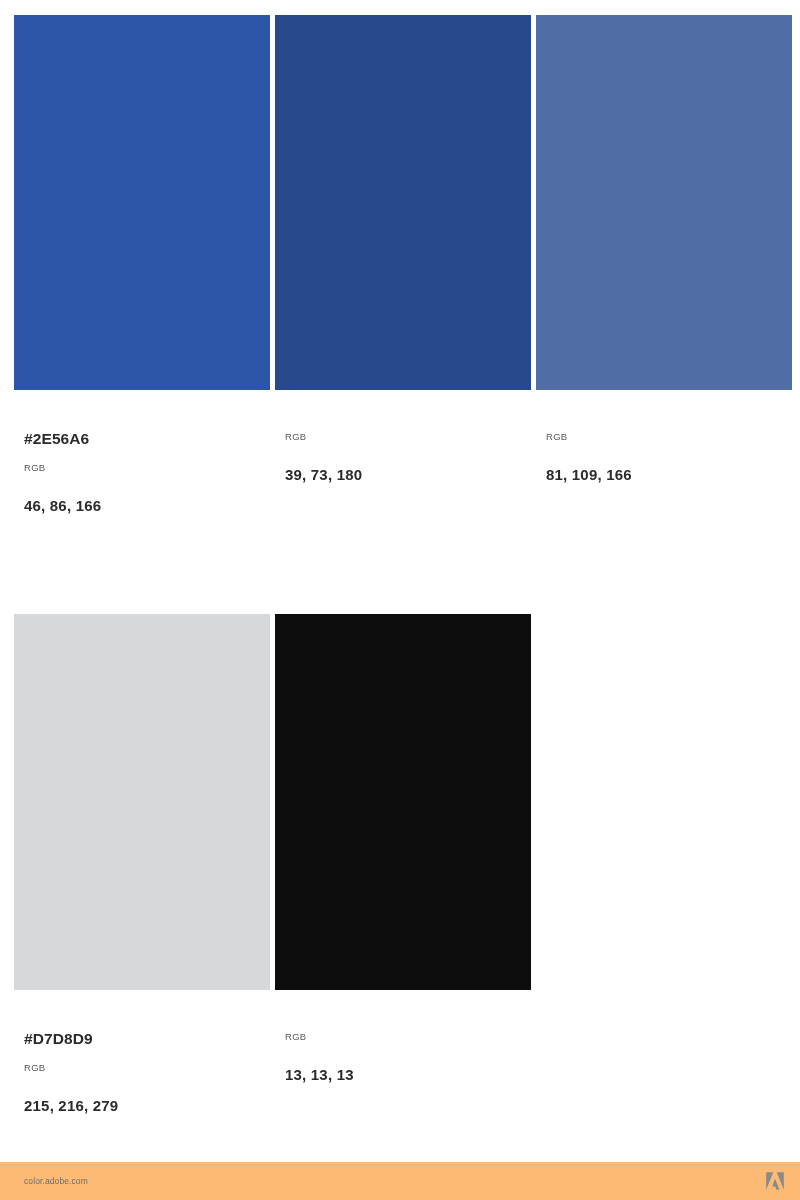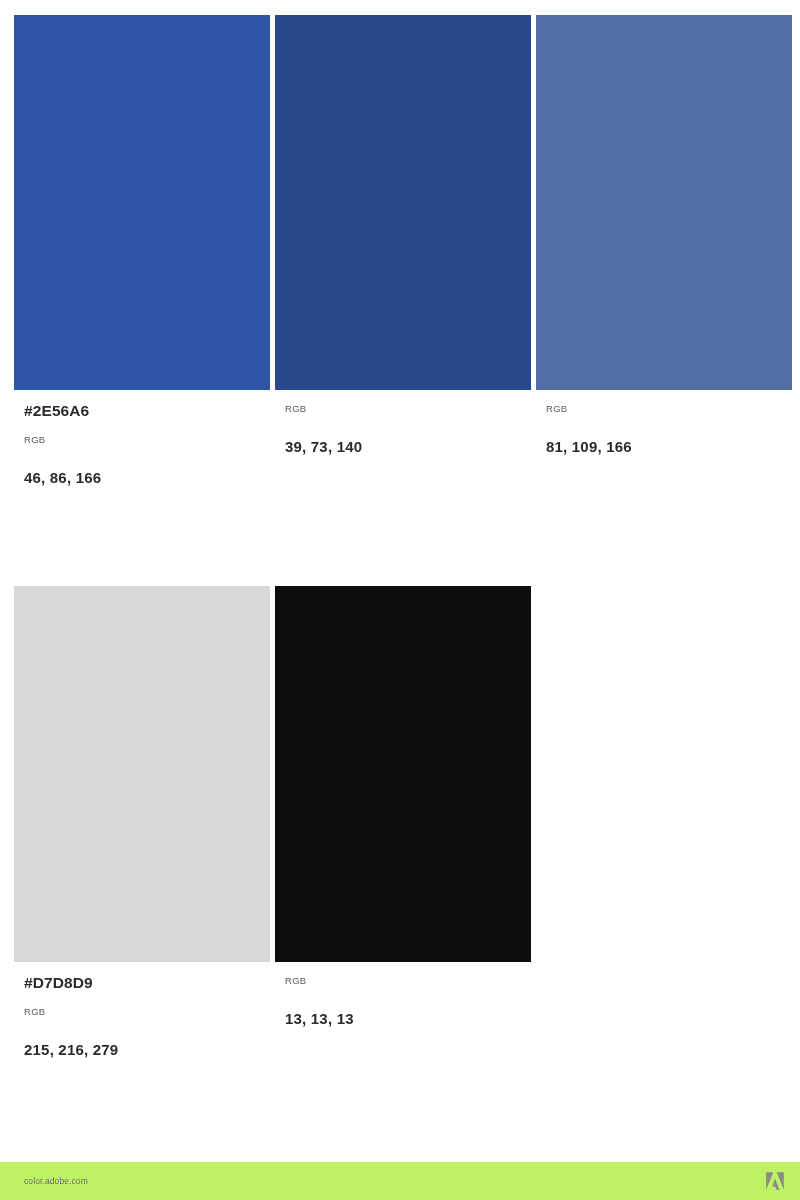--- a/index.html
+++ b/index.html
@@ -44,21 +44,21 @@
     display: block;
     width: 100%;
     height: 375px;
   }
 
   .swatch-chip.row2 {
     height: 376px;
   }
 
   .swatch-meta {
-    padding-top: 12px;
+    padding-top: 40px;
   }
 
   .swatch-hex {
     font-size: 15.5px;
     font-weight: bold;
     color: #2b2b2b;
     letter-spacing: 0.1px;
     line-height: 18px;
     margin: 0 0 13px 10px;
   }
@@ -130,21 +130,21 @@
           <span class="rgb-value">46, 86, 166</span>
         </div>
       </div>
     </div>
 
     <div class="swatch-cell">
       <span class="swatch-chip" style="background: rgb(39, 73, 140);"></span>
       <div class="swatch-meta">
         <div class="swatch-rgb-line">
           <span class="rgb-label">RGB</span>
-          <span class="rgb-value">39, 73, 140</span>
+          <span class="rgb-value">39, 73, 180</span>
         </div>
       </div>
     </div>
 
     <div class="swatch-cell">
       <span class="swatch-chip" style="background: rgb(81, 109, 166);"></span>
       <div class="swatch-meta">
         <div class="swatch-rgb-line">
           <span class="rgb-label">RGB</span>
           <span class="rgb-value">81, 109, 166</span>
@@ -176,21 +176,21 @@
           <span class="rgb-label">RGB</span>
           <span class="rgb-value">13, 13, 13</span>
         </div>
       </div>
     </div>
 
   </div>
 
 </div>
 
-<div class="footer" style="background: #bef264;">
+<div class="footer" style="background: #fdba74;">
   <span class="footer-url">color.adobe.com</span>
   <span class="footer-logo">
     <svg viewBox="0 0 24 24" width="22" height="22" aria-hidden="true">
       <path d="M2.4 2.4 H10.1 L2.4 21.6 Z" fill="#8a8a8a"></path>
       <path d="M21.6 2.4 H13.9 L21.6 21.6 Z" fill="#8a8a8a"></path>
       <path d="M12.0 9.2 L16.85 21.6 H13.6 L12.2 17.9 H9.1 Z" fill="#8a8a8a"></path>
     </svg>
   </span>
 </div>
 

